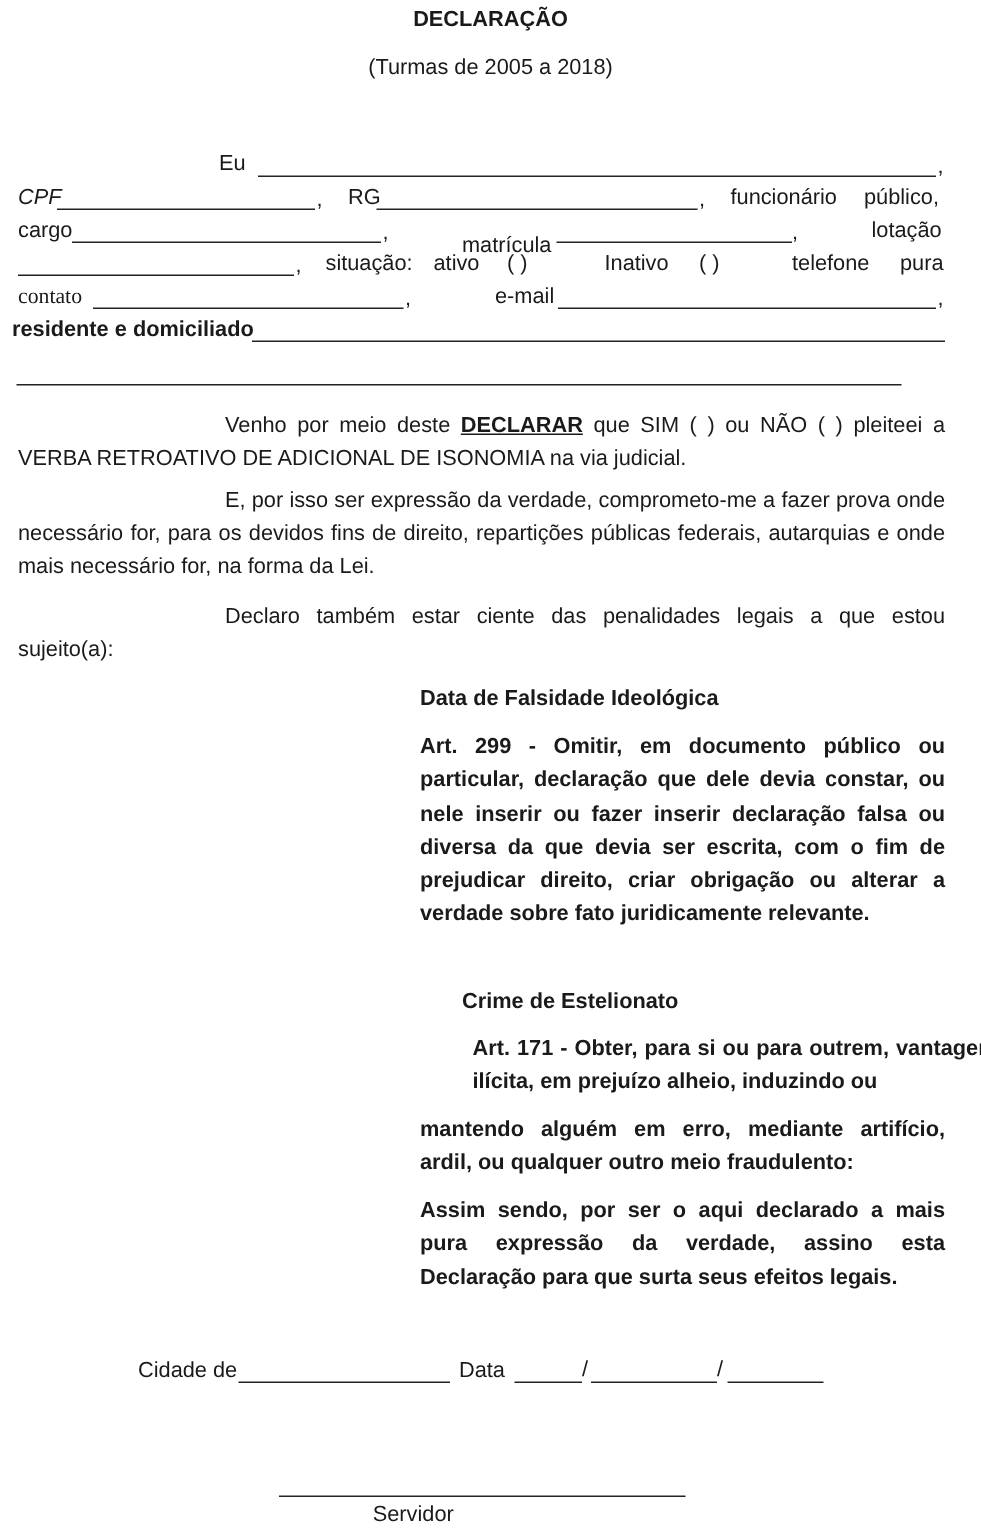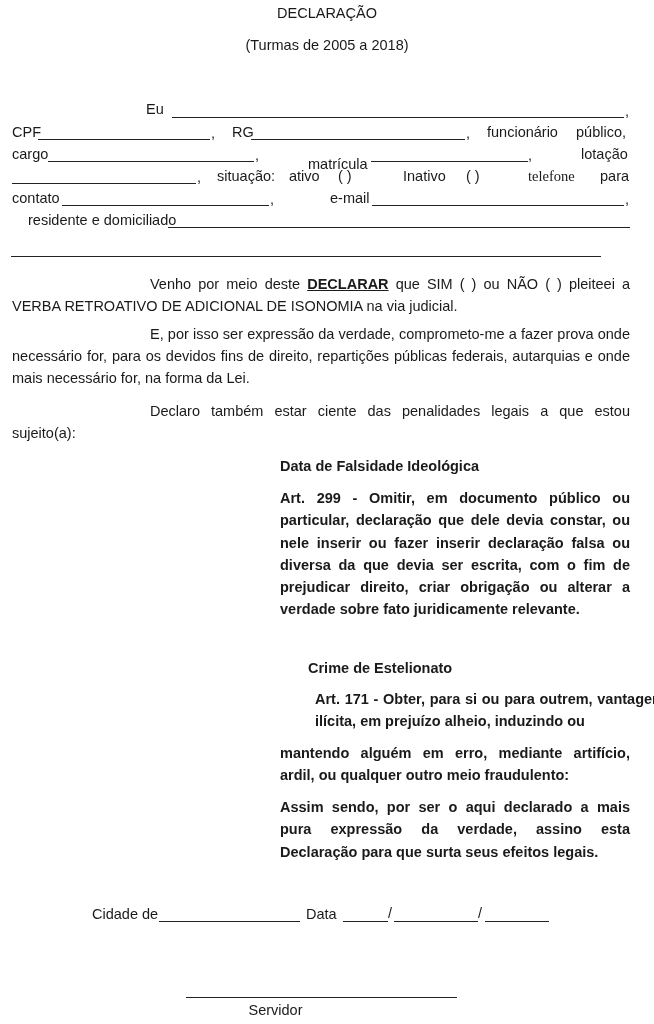--- a/index.html
+++ b/index.html
@@ -13,21 +13,21 @@
       position: relative;
       overflow: hidden;
       font-family: "Liberation Sans", "DejaVu Sans", sans-serif;
       color: #1a1a1a;
       font-size: 14.5px;
     }
     .abs { position: absolute; white-space: nowrap; }
     .title {
       left: 0; width: 654px; top: 5px;
       text-align: center;
-      font-weight: normal;
+      font-weight: bold;
       font-size: 14.5px;
     }
     .subtitle {
       left: 0; width: 654px; top: 37px;
       text-align: center;
     }
     .line {
       position: absolute;
       border-bottom: 1.3px solid #222;
       height: 0;
@@ -56,21 +56,21 @@
 </head>
 <body>
 
 <div class="abs title">DECLARAÇÃO</div>
 <div class="abs subtitle">(Turmas de 2005 a 2018)</div>
 
 <div class="abs" style="left:146px; top:101px;">Eu</div>
 <div class="line" style="left:172px; top:117px; width:452px;"></div>
 <div class="abs" style="left:625px; top:103px;">,</div>
 
-<div class="abs" style="left:12px; top:124px;">CPF</div>
+<div class="abs" style="left:12px; top:124px;font-style:italic;">CPF</div>
 <div class="line" style="left:38px; top:139px; width:172px;"></div>
 <div class="abs" style="left:211px; top:125px;">,</div>
 <div class="abs" style="left:232px; top:124px;">RG</div>
 <div class="line" style="left:251px; top:139px; width:214px;"></div>
 <div class="abs" style="left:466px; top:125px;">,</div>
 <div class="abs" style="left:487px; top:124px;">funcionário</div>
 <div class="abs" style="left:576px; top:124px;">público,</div>
 
 <div class="abs" style="left:12px; top:146px;">cargo</div>
 <div class="line" style="left:48px; top:161px; width:206px;"></div>
@@ -80,31 +80,31 @@
 <div class="abs" style="left:528px; top:147px;">,</div>
 <div class="abs" style="left:581px; top:146px;">lotação</div>
 
 <div class="line" style="left:12px; top:183px; width:184px;"></div>
 <div class="abs" style="left:197px; top:169px;">,</div>
 <div class="abs" style="left:217px; top:168px;">situação:</div>
 <div class="abs" style="left:289px; top:168px;">ativo</div>
 <div class="abs" style="left:338px; top:168px;">(      )</div>
 <div class="abs" style="left:403px; top:168px;">Inativo</div>
 <div class="abs" style="left:466px; top:168px;">(      )</div>
-<div class="abs" style="left:528px; top:168px;font-family:Liberation Serif, serif;">telefone</div>
-<div class="abs" style="left:600px; top:168px;">para</div>
+<div class="abs" style="left:528px; top:168px;">telefone</div>
+<div class="abs" style="left:600px; top:168px;">pura</div>
 
-<div class="abs" style="left:12px; top:190px;">contato</div>
+<div class="abs" style="left:12px; top:190px;font-family:Liberation Serif, serif;">contato</div>
 <div class="line" style="left:62px; top:205px; width:207px;"></div>
 <div class="abs" style="left:270px; top:191px;">,</div>
 <div class="abs" style="left:330px; top:190px;">e-mail</div>
 <div class="line" style="left:372px; top:205px; width:252px;"></div>
 <div class="abs" style="left:625px; top:191px;">,</div>
 
-<div class="abs" style="left:28px; top:212px;">residente e domiciliado</div>
+<div class="abs" style="left:8px; top:212px;font-weight:bold;">residente e domiciliado</div>
 <div class="line" style="left:168px; top:227px; width:462px;"></div>
 
 <div class="line" style="left:11px; top:256px; width:590px;"></div>
 
 <div class="para indent" style="top:273px;"><span>Venho por meio deste </span><span class="bold u">DECLARAR</span><span> que SIM (   ) ou NÃO (   ) pleiteei a VERBA RETROATIVO DE ADICIONAL DE ISONOMIA  na via judicial.</span></div>
 
 <div class="para indent" style="top:323px;">E, por isso ser expressão da verdade, comprometo-me a fazer prova onde necessário for, para os devidos fins de direito, repartições públicas federais, autarquias e onde mais necessário for, na forma da Lei.</div>
 
 <div class="para indent" style="top:400px;">Declaro também estar ciente das penalidades legais a que estou sujeito(a):</div>
 

